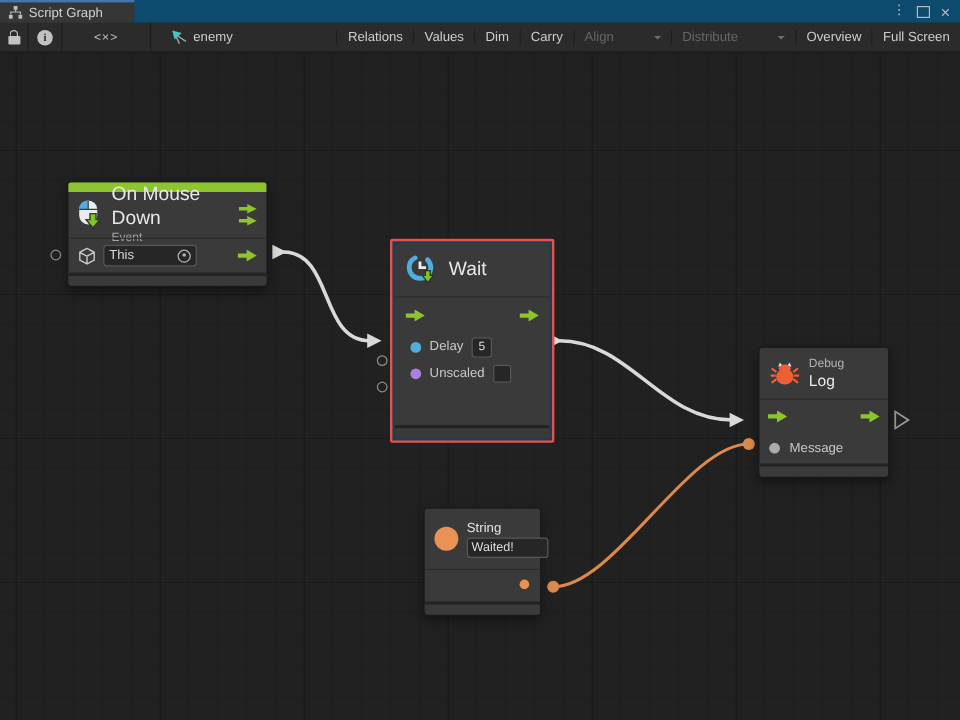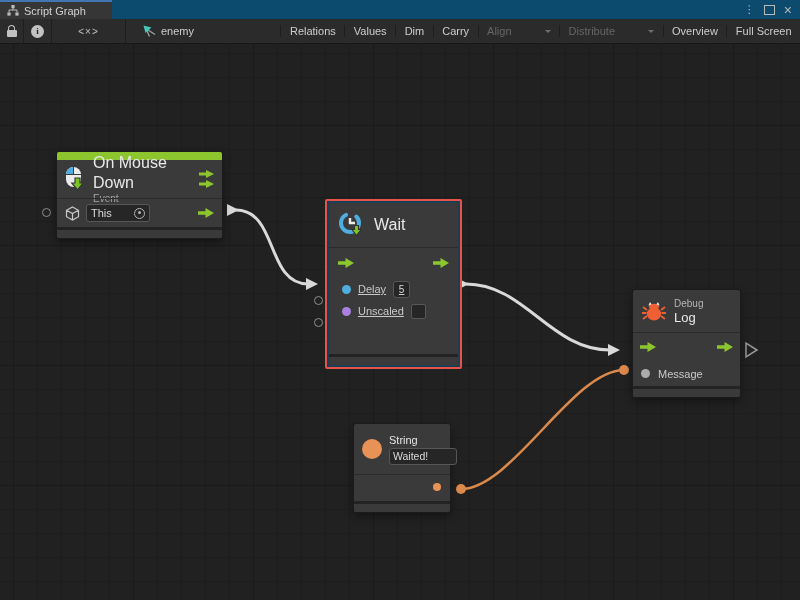--- a/index.html
+++ b/index.html
@@ -60,33 +60,33 @@
 
   
   .node.omd{left:57px;top:108px;width:165px;display:flex;flex-direction:column;height:86px;box-sizing:border-box;}
   .green-cap{height:8px;background:#8DC52F;border-radius:2px 2px 0 0;}
   .omd-header{display:flex;align-items:center;gap:8px;padding:4px 8px;height:30px;}
   .head-texts{flex:1;line-height:1.25;}
   .n-title{font-size:16px;color:#E8E8E8;}
   .n-sub{font-size:10px;color:#A5A5A5;}
   .omd-row{display:flex;align-items:center;gap:6px;padding:0 8px;height:28px;}
   .field{display:flex;align-items:center;background:#262626;border:1px solid #575757;border-radius:3px;
-         height:18px;padding:0 4px;font-size:11px;color:#D8D8D8;width:64px;box-sizing:border-box;}
+         height:18px;padding:0 4px;font-size:11px;color:#D8D8D8;width:78px;box-sizing:border-box;}
   .field .flabel{flex:1;}
   .picker{position:relative;width:11px;height:11px;border:1.2px solid #B5B5B5;border-radius:50%;box-sizing:border-box;}
   .picker::after{content:"";position:absolute;left:2.7px;top:2.7px;width:3px;height:3px;border-radius:50%;background:#B5B5B5;}
   .spacer{flex:1;}
 
   
   .wait-sel{position:absolute;left:325px;top:155px;width:137px;height:170px;box-sizing:border-box;
             border:2px solid #E5534B;background:#1C3E54;border-radius:2px;}
   .node.wait{position:absolute;left:2px;top:2px;right:2px;bottom:2px;display:flex;flex-direction:column;box-shadow:none;}
   .wait-header{display:flex;align-items:center;gap:9px;padding:7px 9px;height:30px;}
   .ctl-row{display:flex;align-items:center;justify-content:space-between;padding:0 9px;height:30px;}
-  .val-row{display:flex;align-items:center;gap:7px;padding:0 9px 0 13px;height:22px;font-size:11px;color:#C9C9C9;text-decoration:underline;}
+  .val-row{display:flex;align-items:center;gap:7px;padding:0 9px 0 13px;height:22px;font-size:11px;color:#C9C9C9;}
   .dot{width:9px;height:9px;border-radius:50%;flex:none;}
   .dot.blue{background:#4FADE0;}
   .dot.purple{background:#A982DF;}
   .dot.gray{background:#ABABAB;}
   .dot.orange-sm{width:8px;height:8px;background:#E89355;}
   .mini-field{width:15px;height:15px;background:#262626;border:1px solid #575757;border-radius:3px;
               font-size:10px;color:#DADADA;display:flex;align-items:center;justify-content:center;}
   .checkbox{width:13px;height:13px;background:#262626;border:1px solid #575757;border-radius:2px;}
 
   

